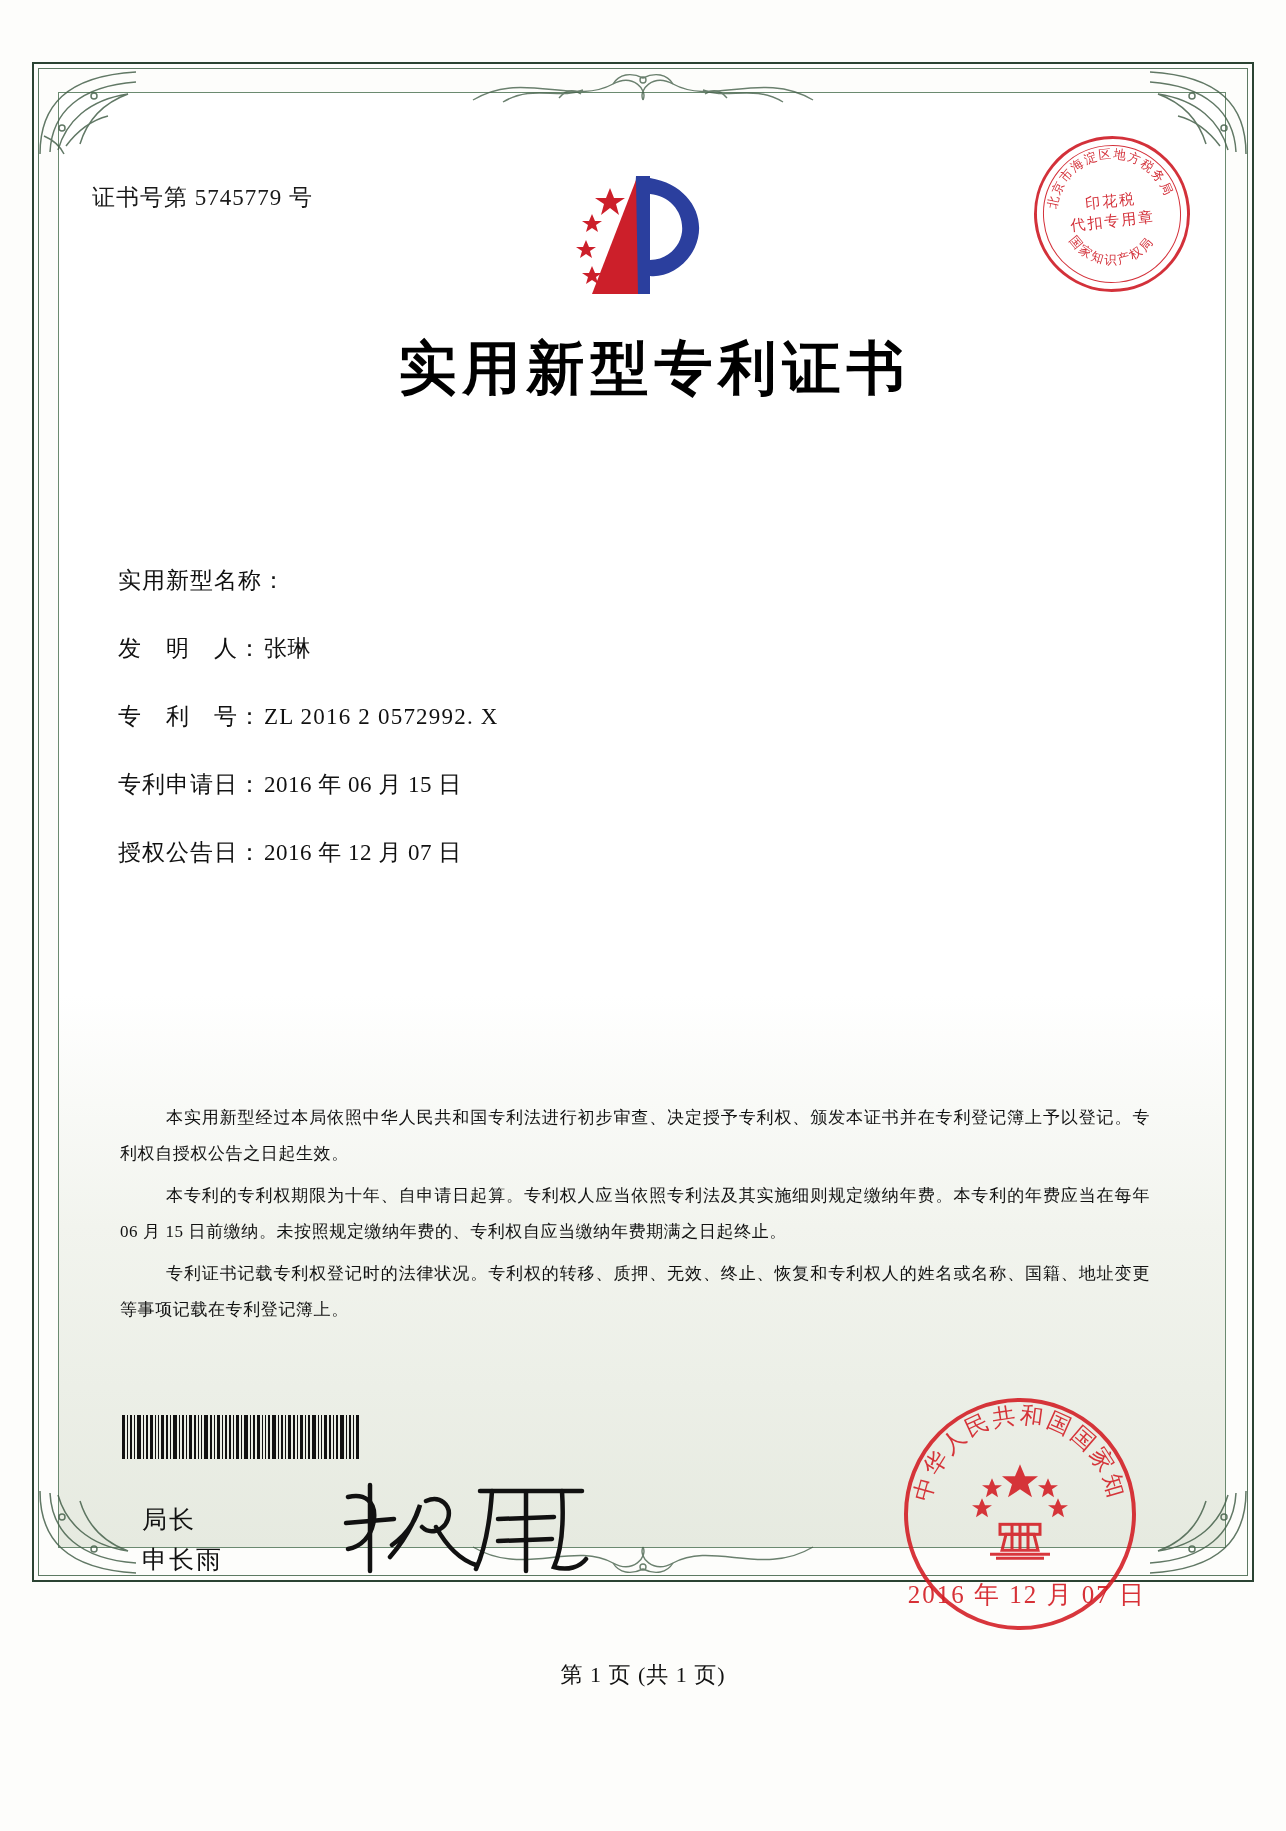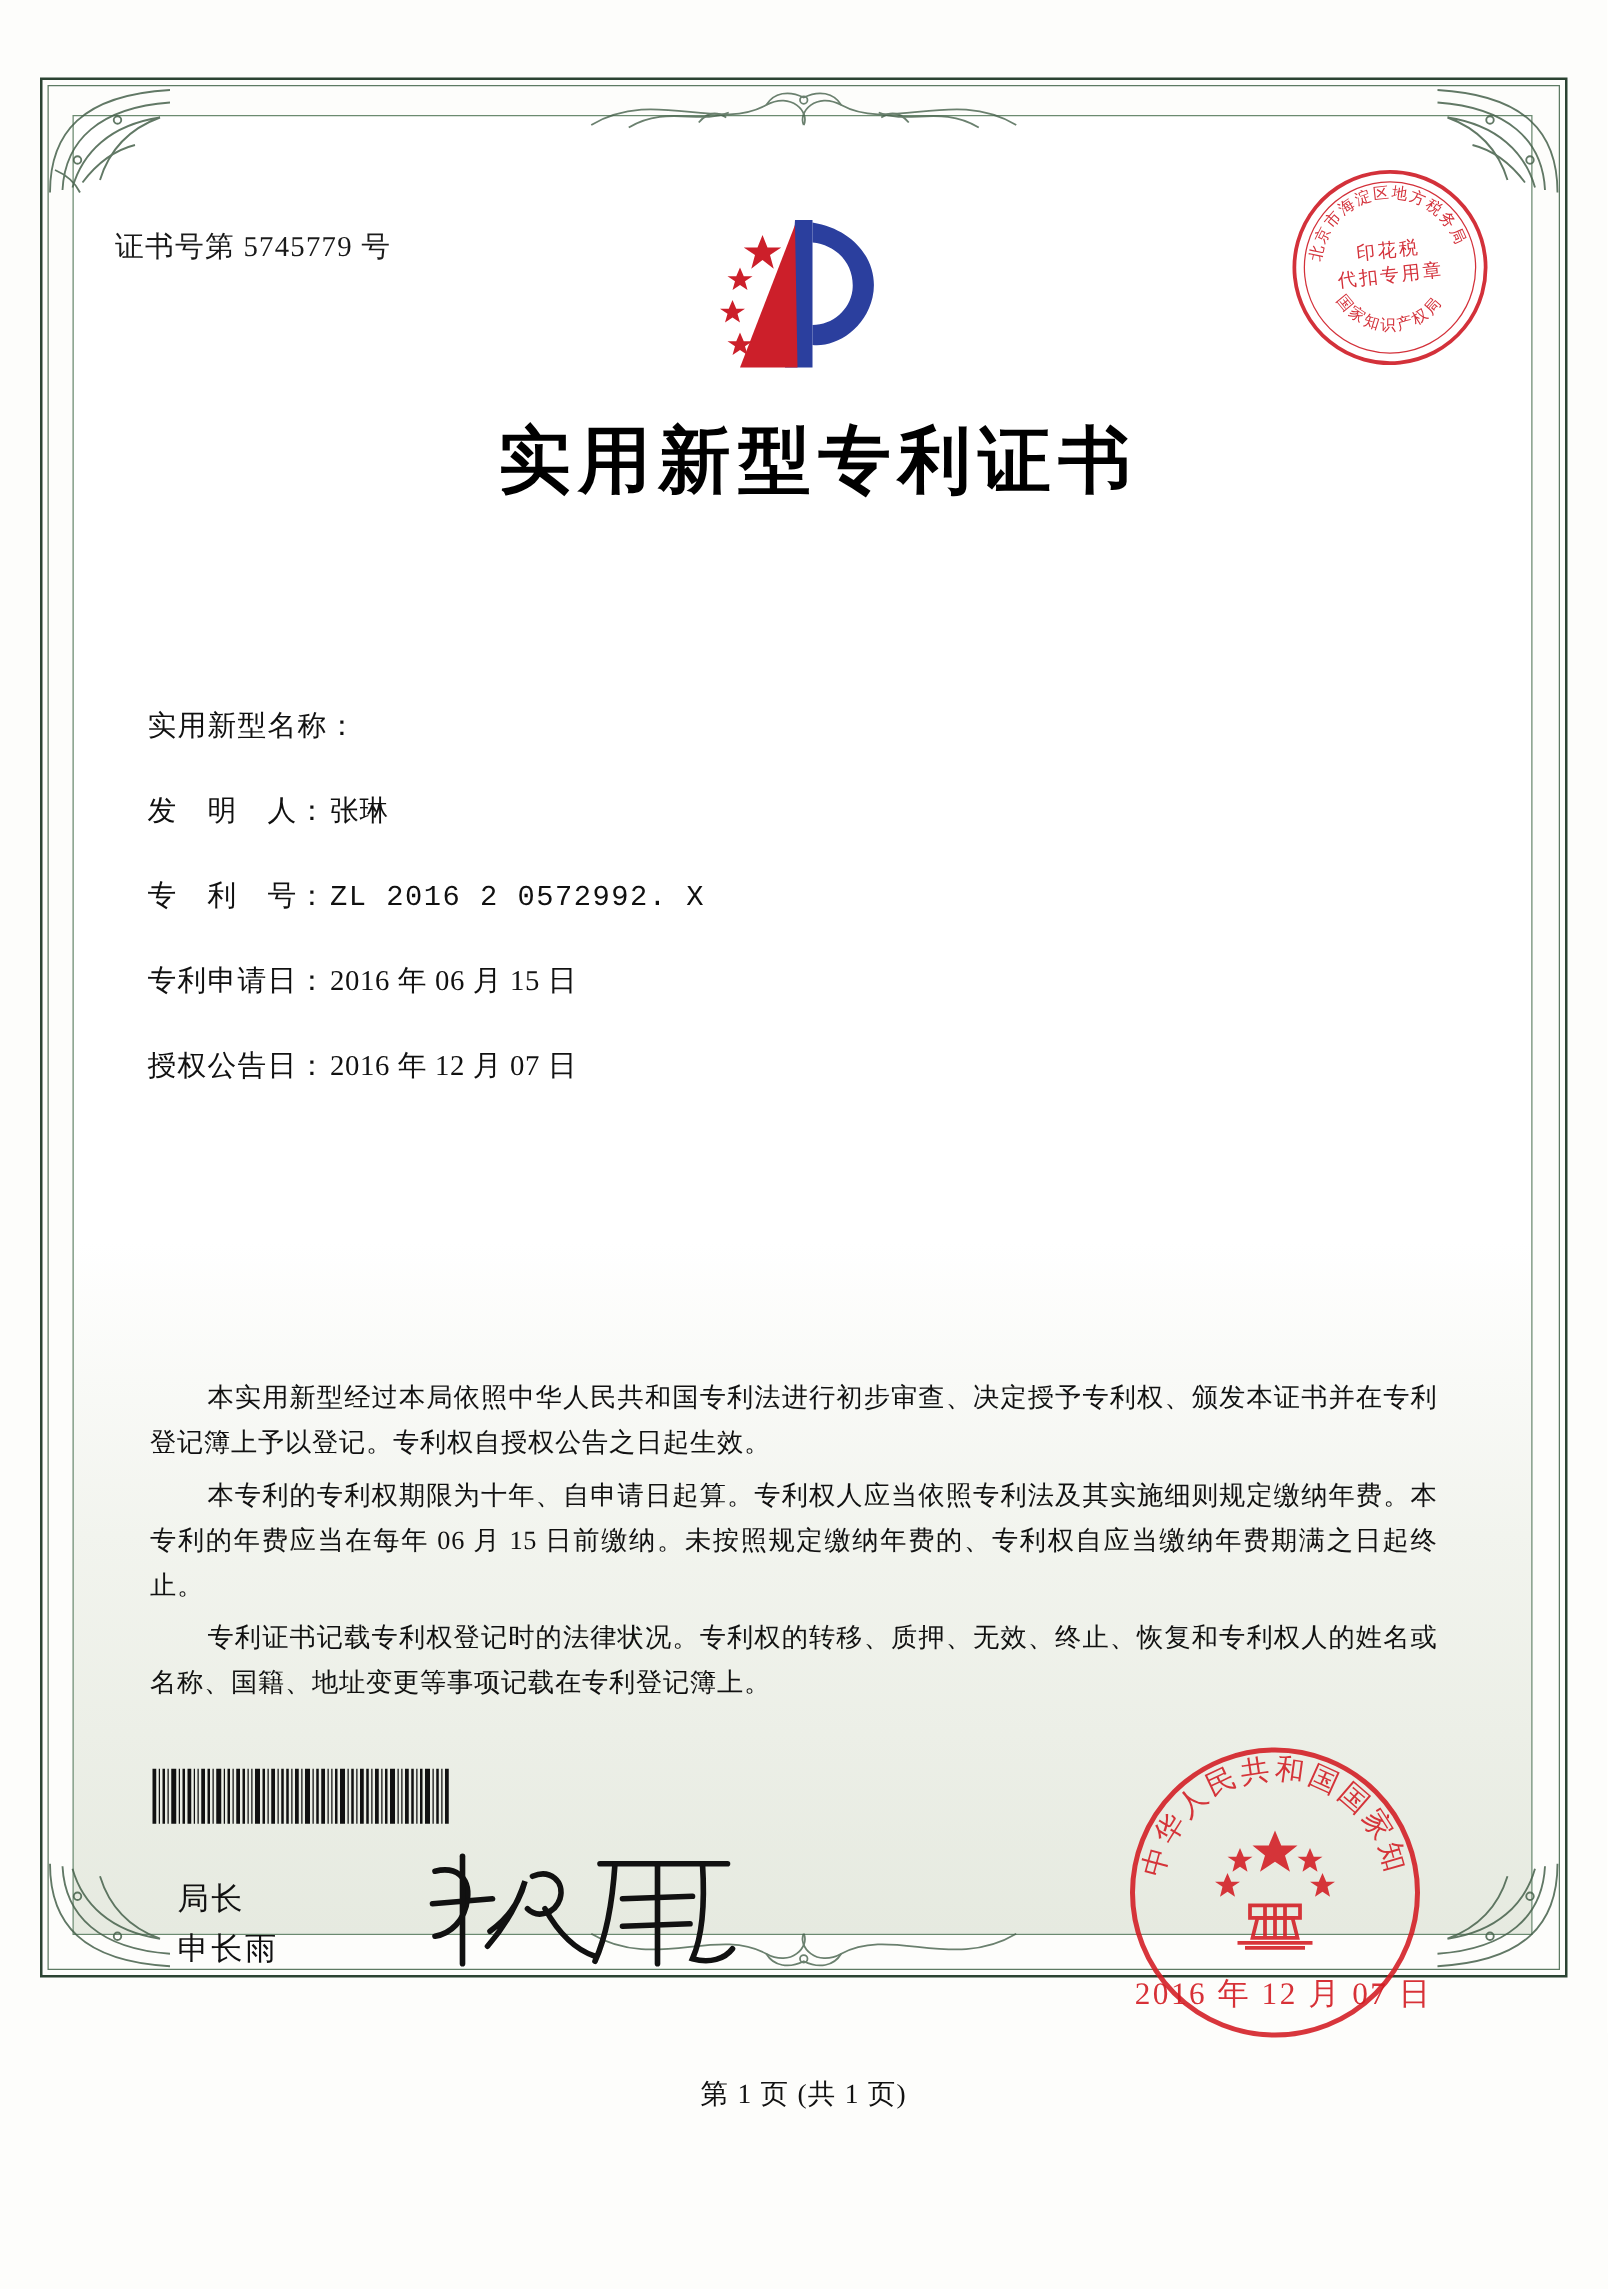--- a/index.html
+++ b/index.html
@@ -162,31 +162,31 @@
     white-space: nowrap;
   }
   .field-label {
     letter-spacing: 1px;
   }
   .field-value {
     margin-left: 2px;
     letter-spacing: 0.5px;
   }
   .field-value.mono {
-    font-family: Liberation Mono, monospace;
+    font-family: Liberation Serif, serif;
     letter-spacing: 1.2px;
   }
 
   
   .body-text {
     position: absolute;
     left: 120px;
     top: 1100px;
     width: 1030px;
-    font-size: 21px;
+    font-size: 17px;
     line-height: 36px;
     color: #111;
     text-align: justify;
   }
   .body-text p {
     margin: 0 0 6px 0;
     text-indent: 46px;
     letter-spacing: 0.6px;
   }
 

